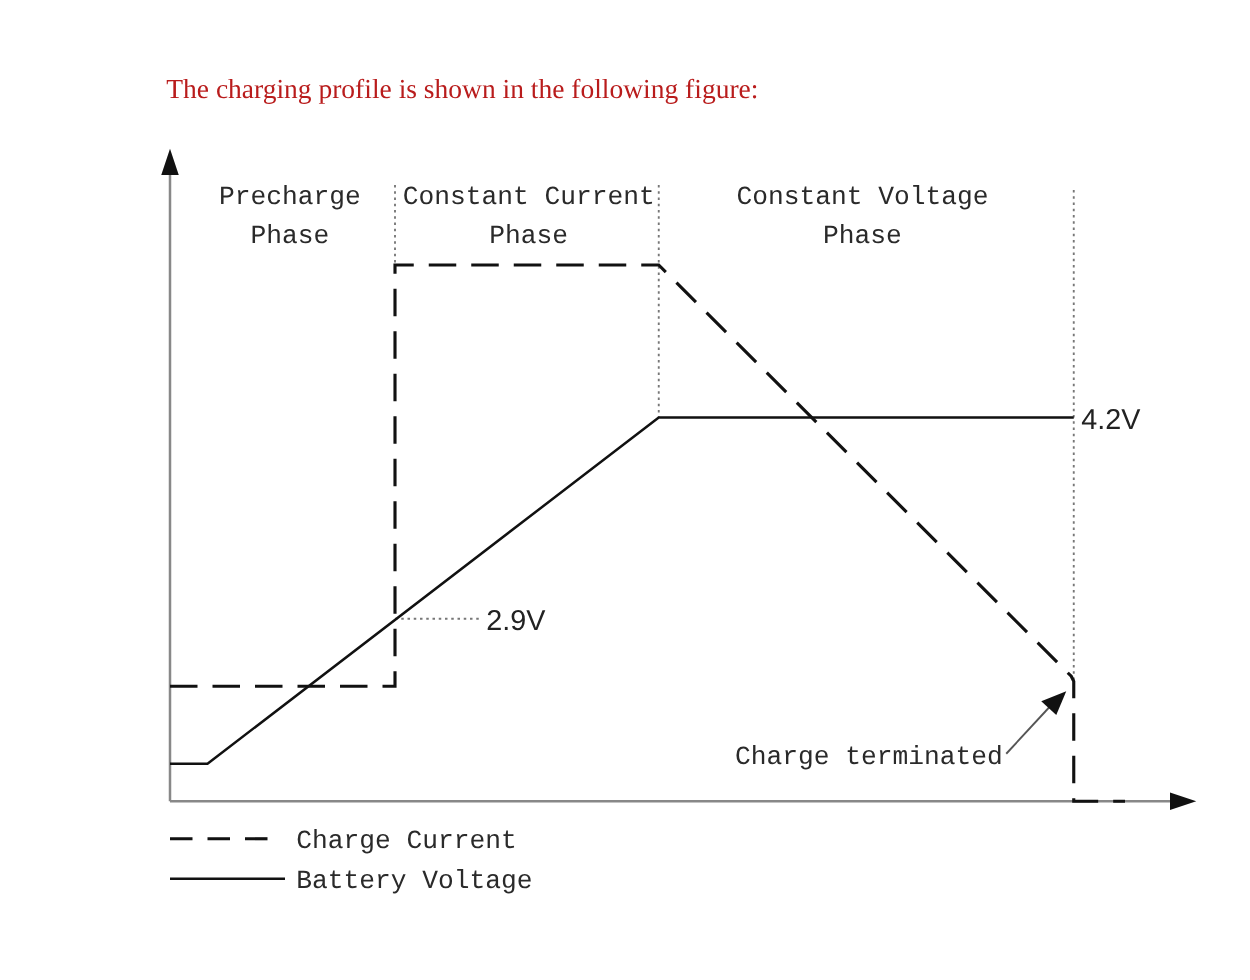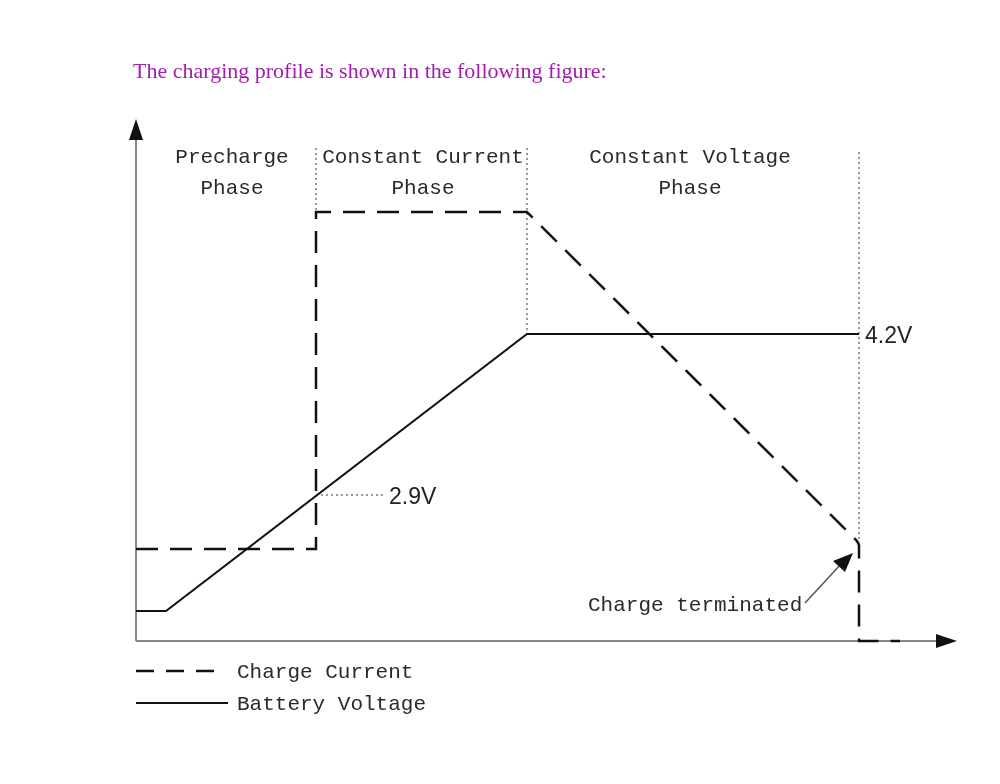--- a/index.html
+++ b/index.html
@@ -1,17 +1,17 @@
 <!DOCTYPE html>
 <html><head>
 <meta charset="utf-8">
 <style>
   html,body{margin:0;padding:0;background:#ffffff;}
   body{width:1000px;height:784px;position:relative;overflow:hidden;}
-  .intro{position:absolute;left:133px;top:58px;font-family:"Liberation Serif","DejaVu Serif",serif;font-size:22px;color:#a21caf;white-space:nowrap;}
+  .intro{position:absolute;left:133px;top:58px;font-family:"Liberation Serif","DejaVu Serif",serif;font-size:22px;color:#b91c1c;white-space:nowrap;}
   svg{position:absolute;left:0;top:0;}
   .mono{font-family:"Liberation Mono","DejaVu Sans Mono",monospace;font-size:21px;fill:#2a2a2a;}
   .sans{font-family:"Liberation Sans","DejaVu Sans",sans-serif;font-size:23px;fill:#222;}
 </style>
 </head>
 <body>
 
 <div class="intro">The charging profile is shown in the following figure:</div>
 
 <svg width="1000" height="784" viewBox="0 0 1000 784">

